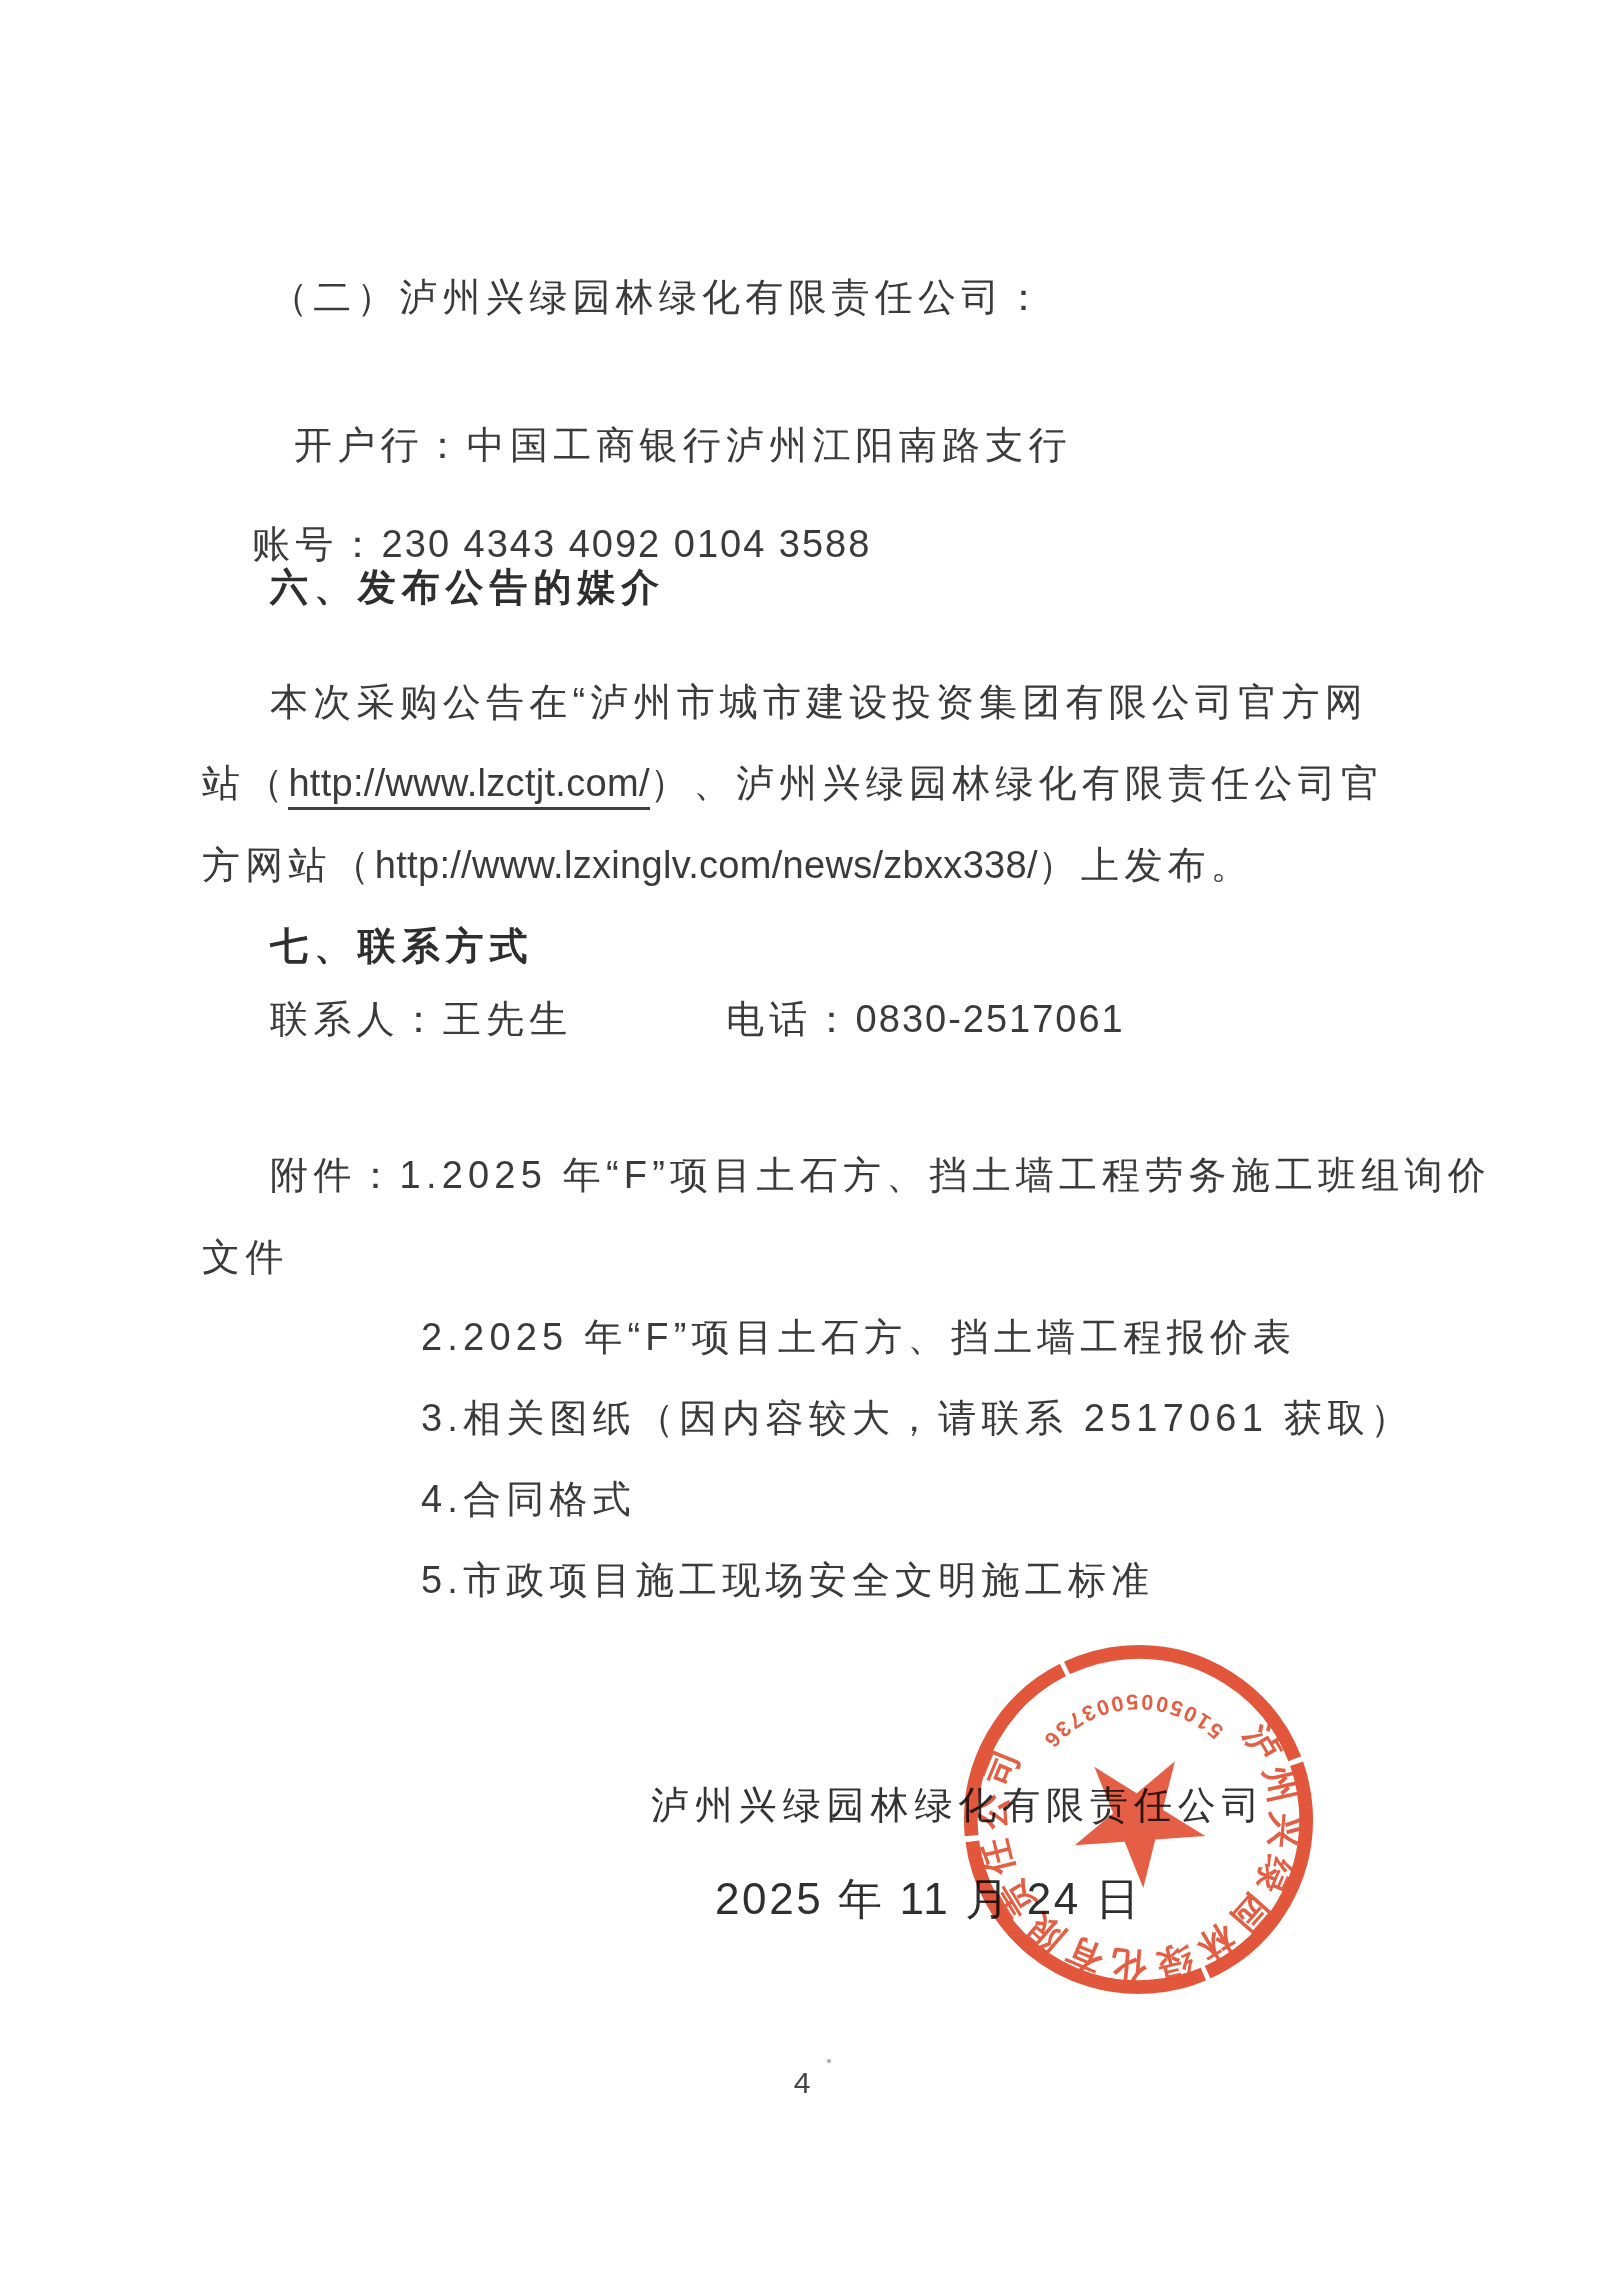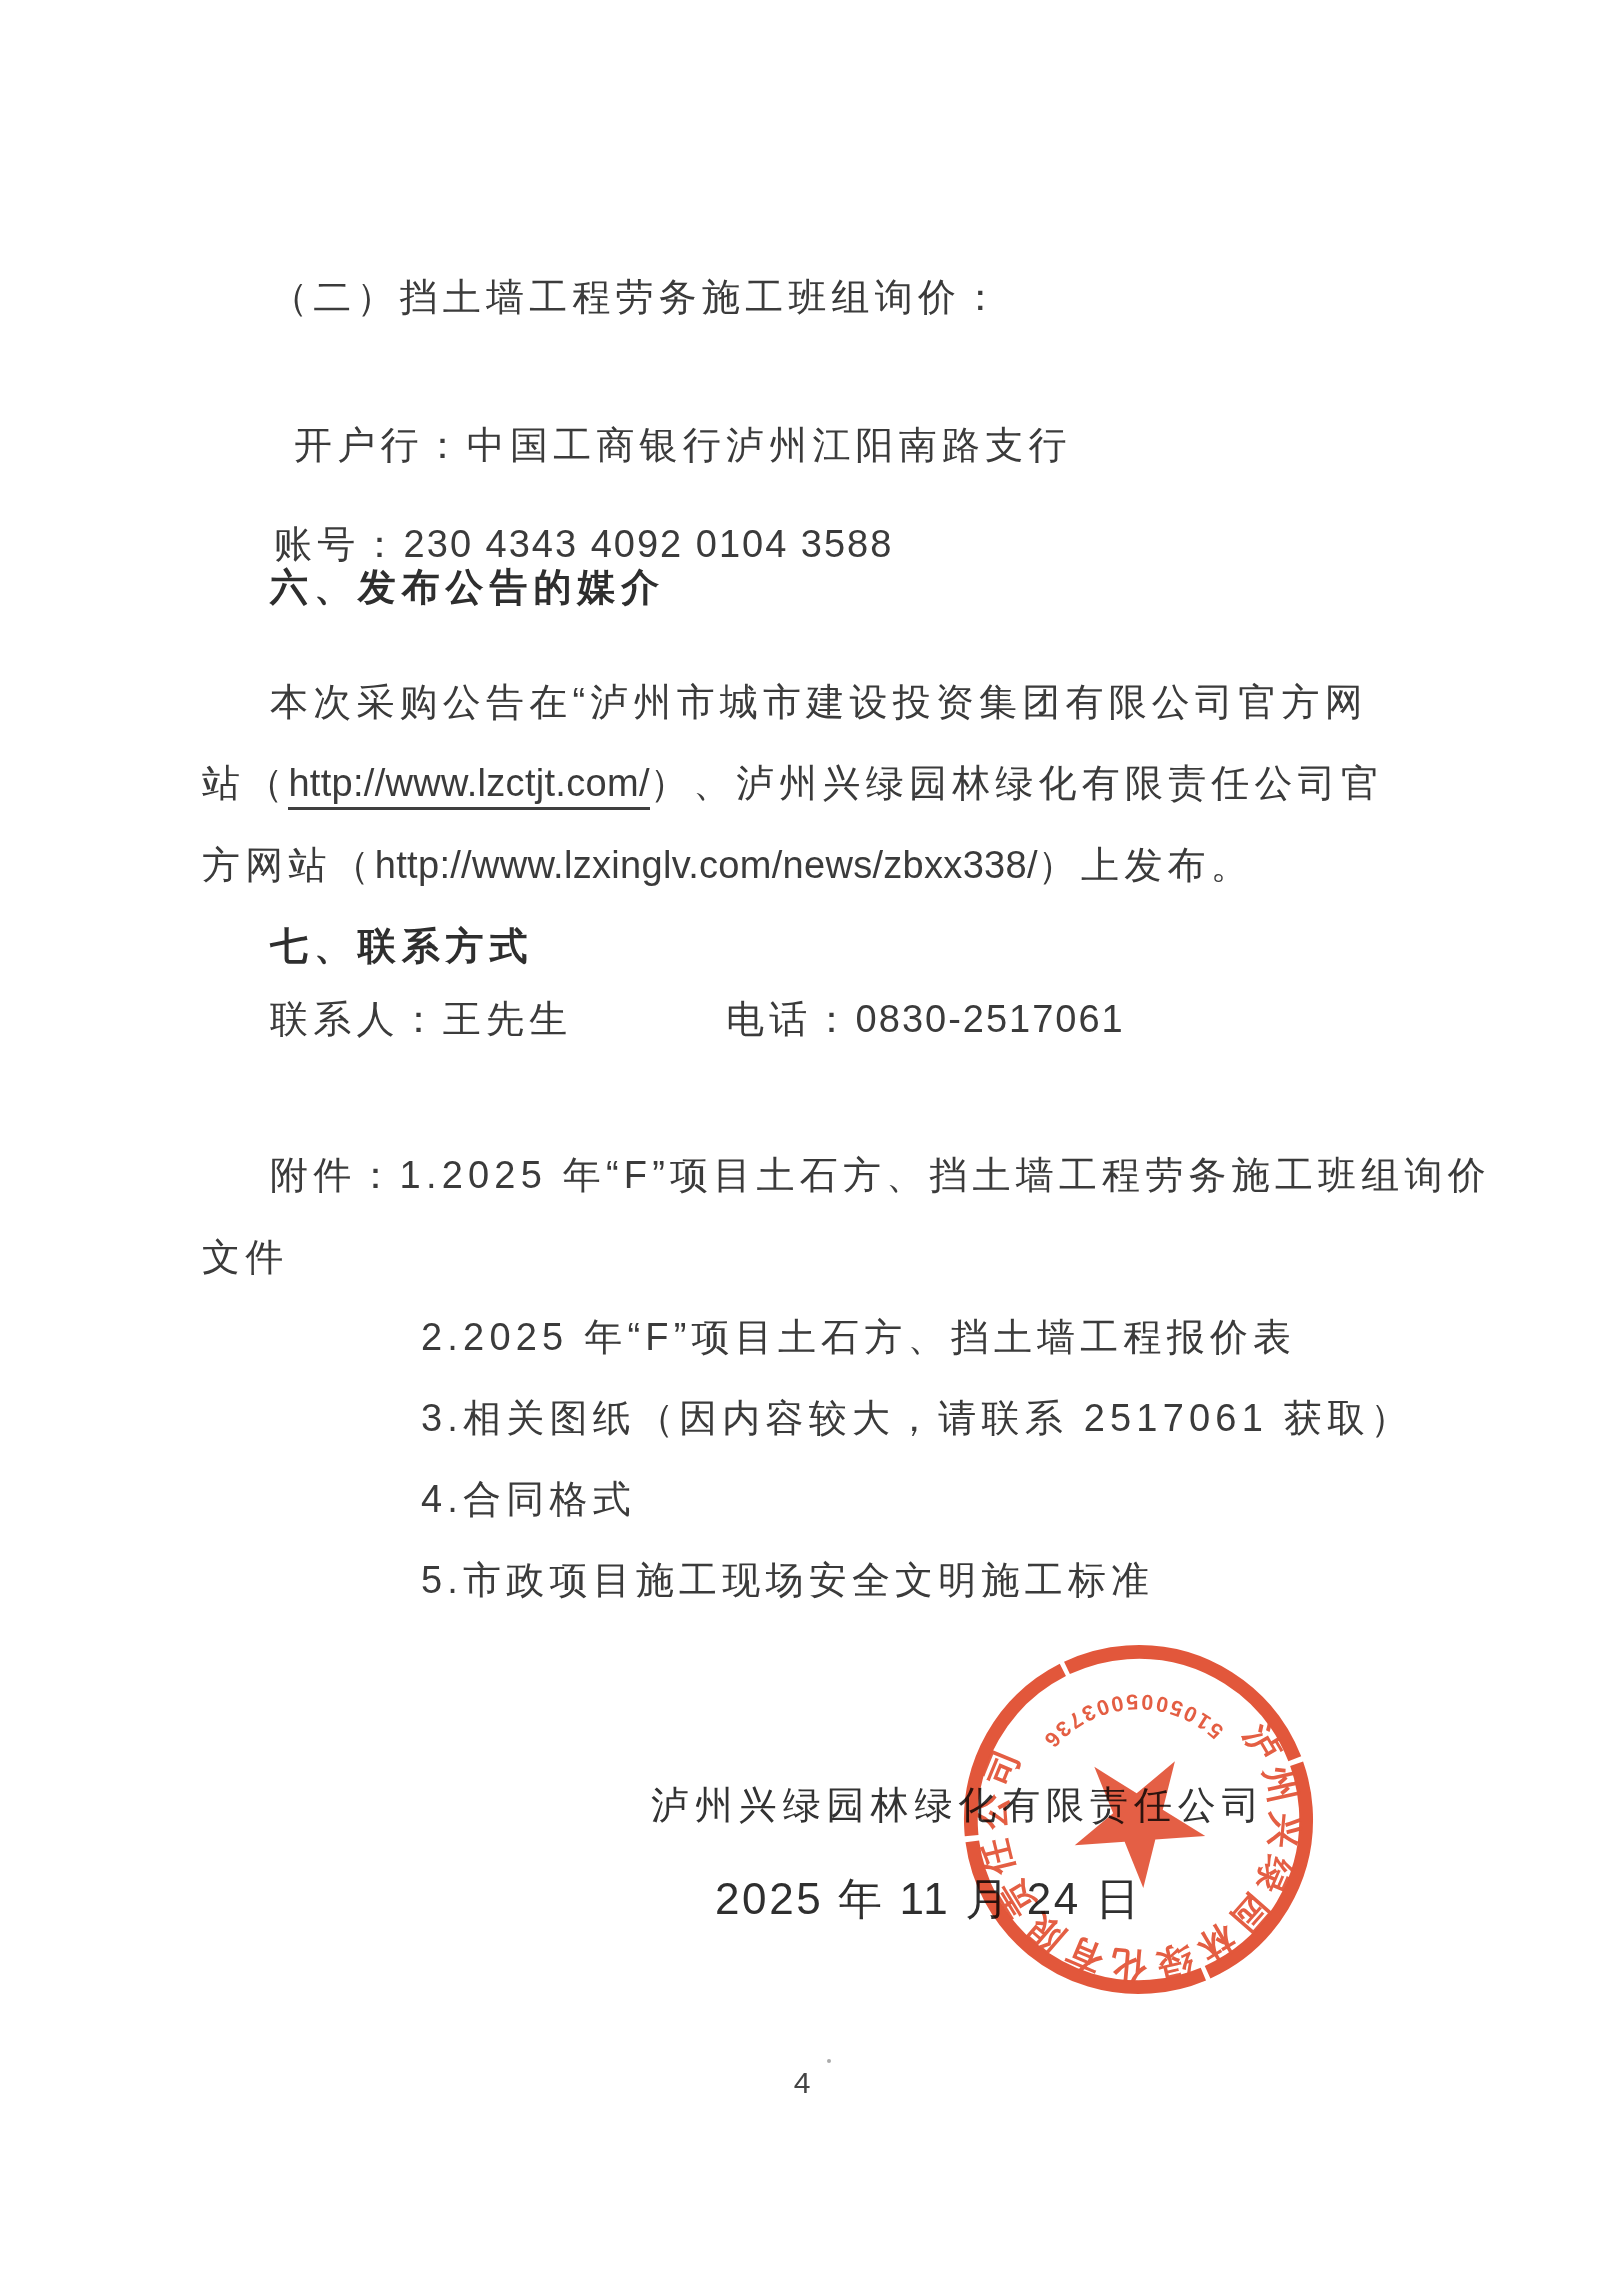--- a/index.html
+++ b/index.html
@@ -68,28 +68,28 @@
     position:absolute;
     width:3.9px;height:3.9px;border-radius:50%;
     background:#ababab;
   }
 </style>
 </head>
 <body>
 
 <div class="page">
 
-  <div class="line" style="left:270px;top:274px;">（二）挡土墙工程劳务施工班组询价：</div>
+  <div class="line" style="left:270px;top:274px;">（二）泸州兴绿园林绿化有限责任公司：</div>
 
 
   <div class="line" style="left:270px;top:422px;margin-left:24px;">
     <span>开户行：</span><span>中国工商银行泸州江阳南路支行</span>
   </div>
 
-  <div class="line" style="left:274px;top:521px;">
+  <div class="line" style="left:252px;top:521px;">
     <span>账号：</span><span class="num">230 4343 4092 0104 3588</span>
   </div>
 
   <div class="line heading" style="left:270px;top:564px;">六、发布公告的媒介</div>
 
   <div class="line" style="left:270px;top:679px;">本次采购公告在“泸州市城市建设投资集团有限公司官方网</div>
 
   <div class="line" style="left:202px;top:760px;">
     <span>站（</span><span class="url url-underlined">http://www.lzctjt.com/</span><span>）、泸州兴绿园林绿化有限责任公司官</span>
   </div>

